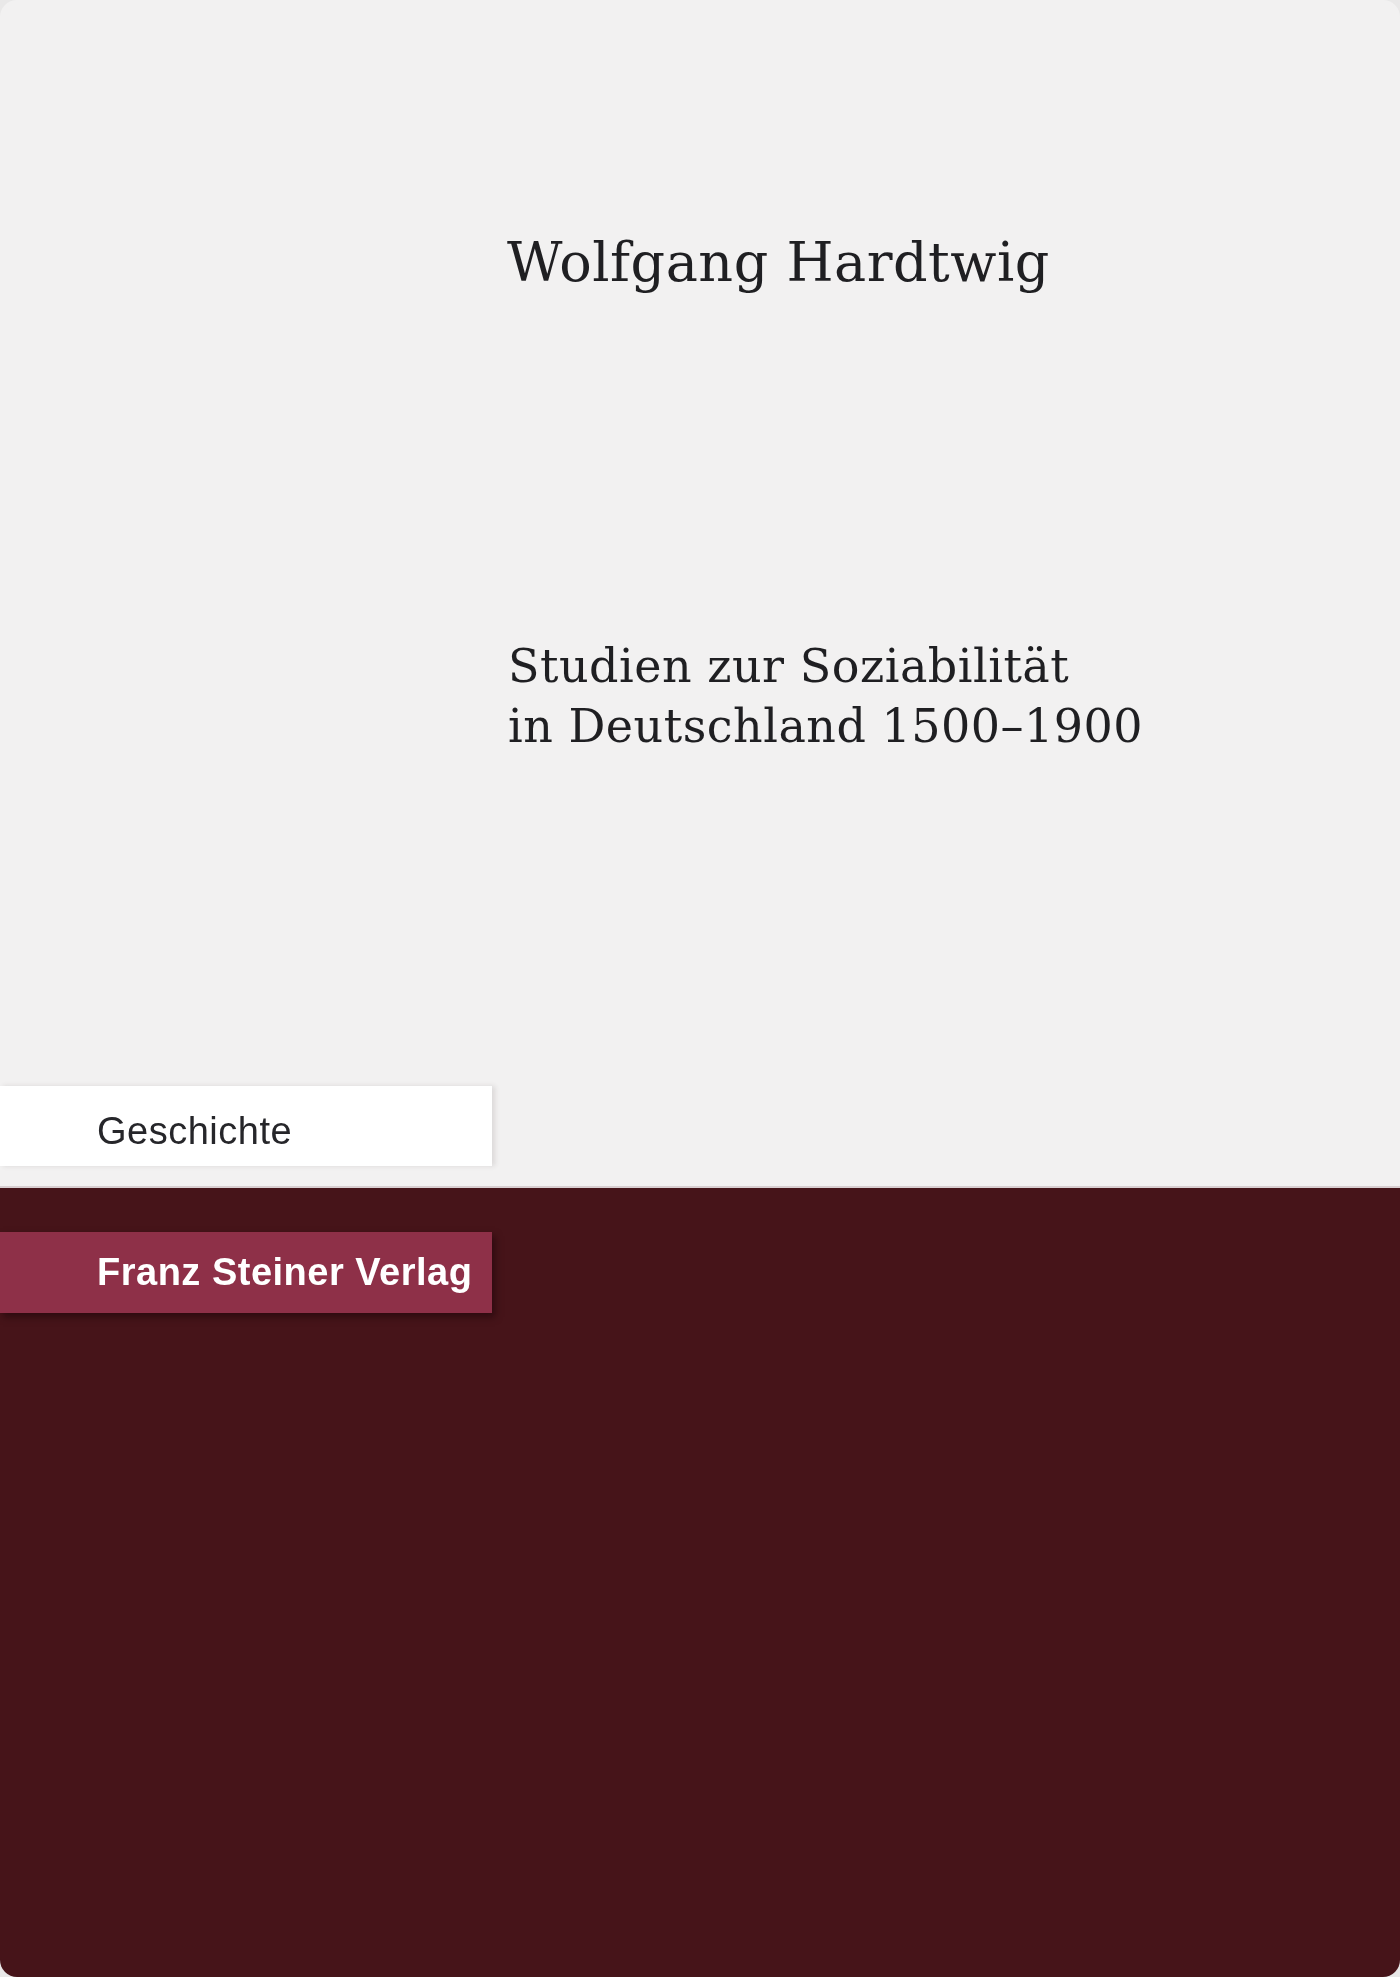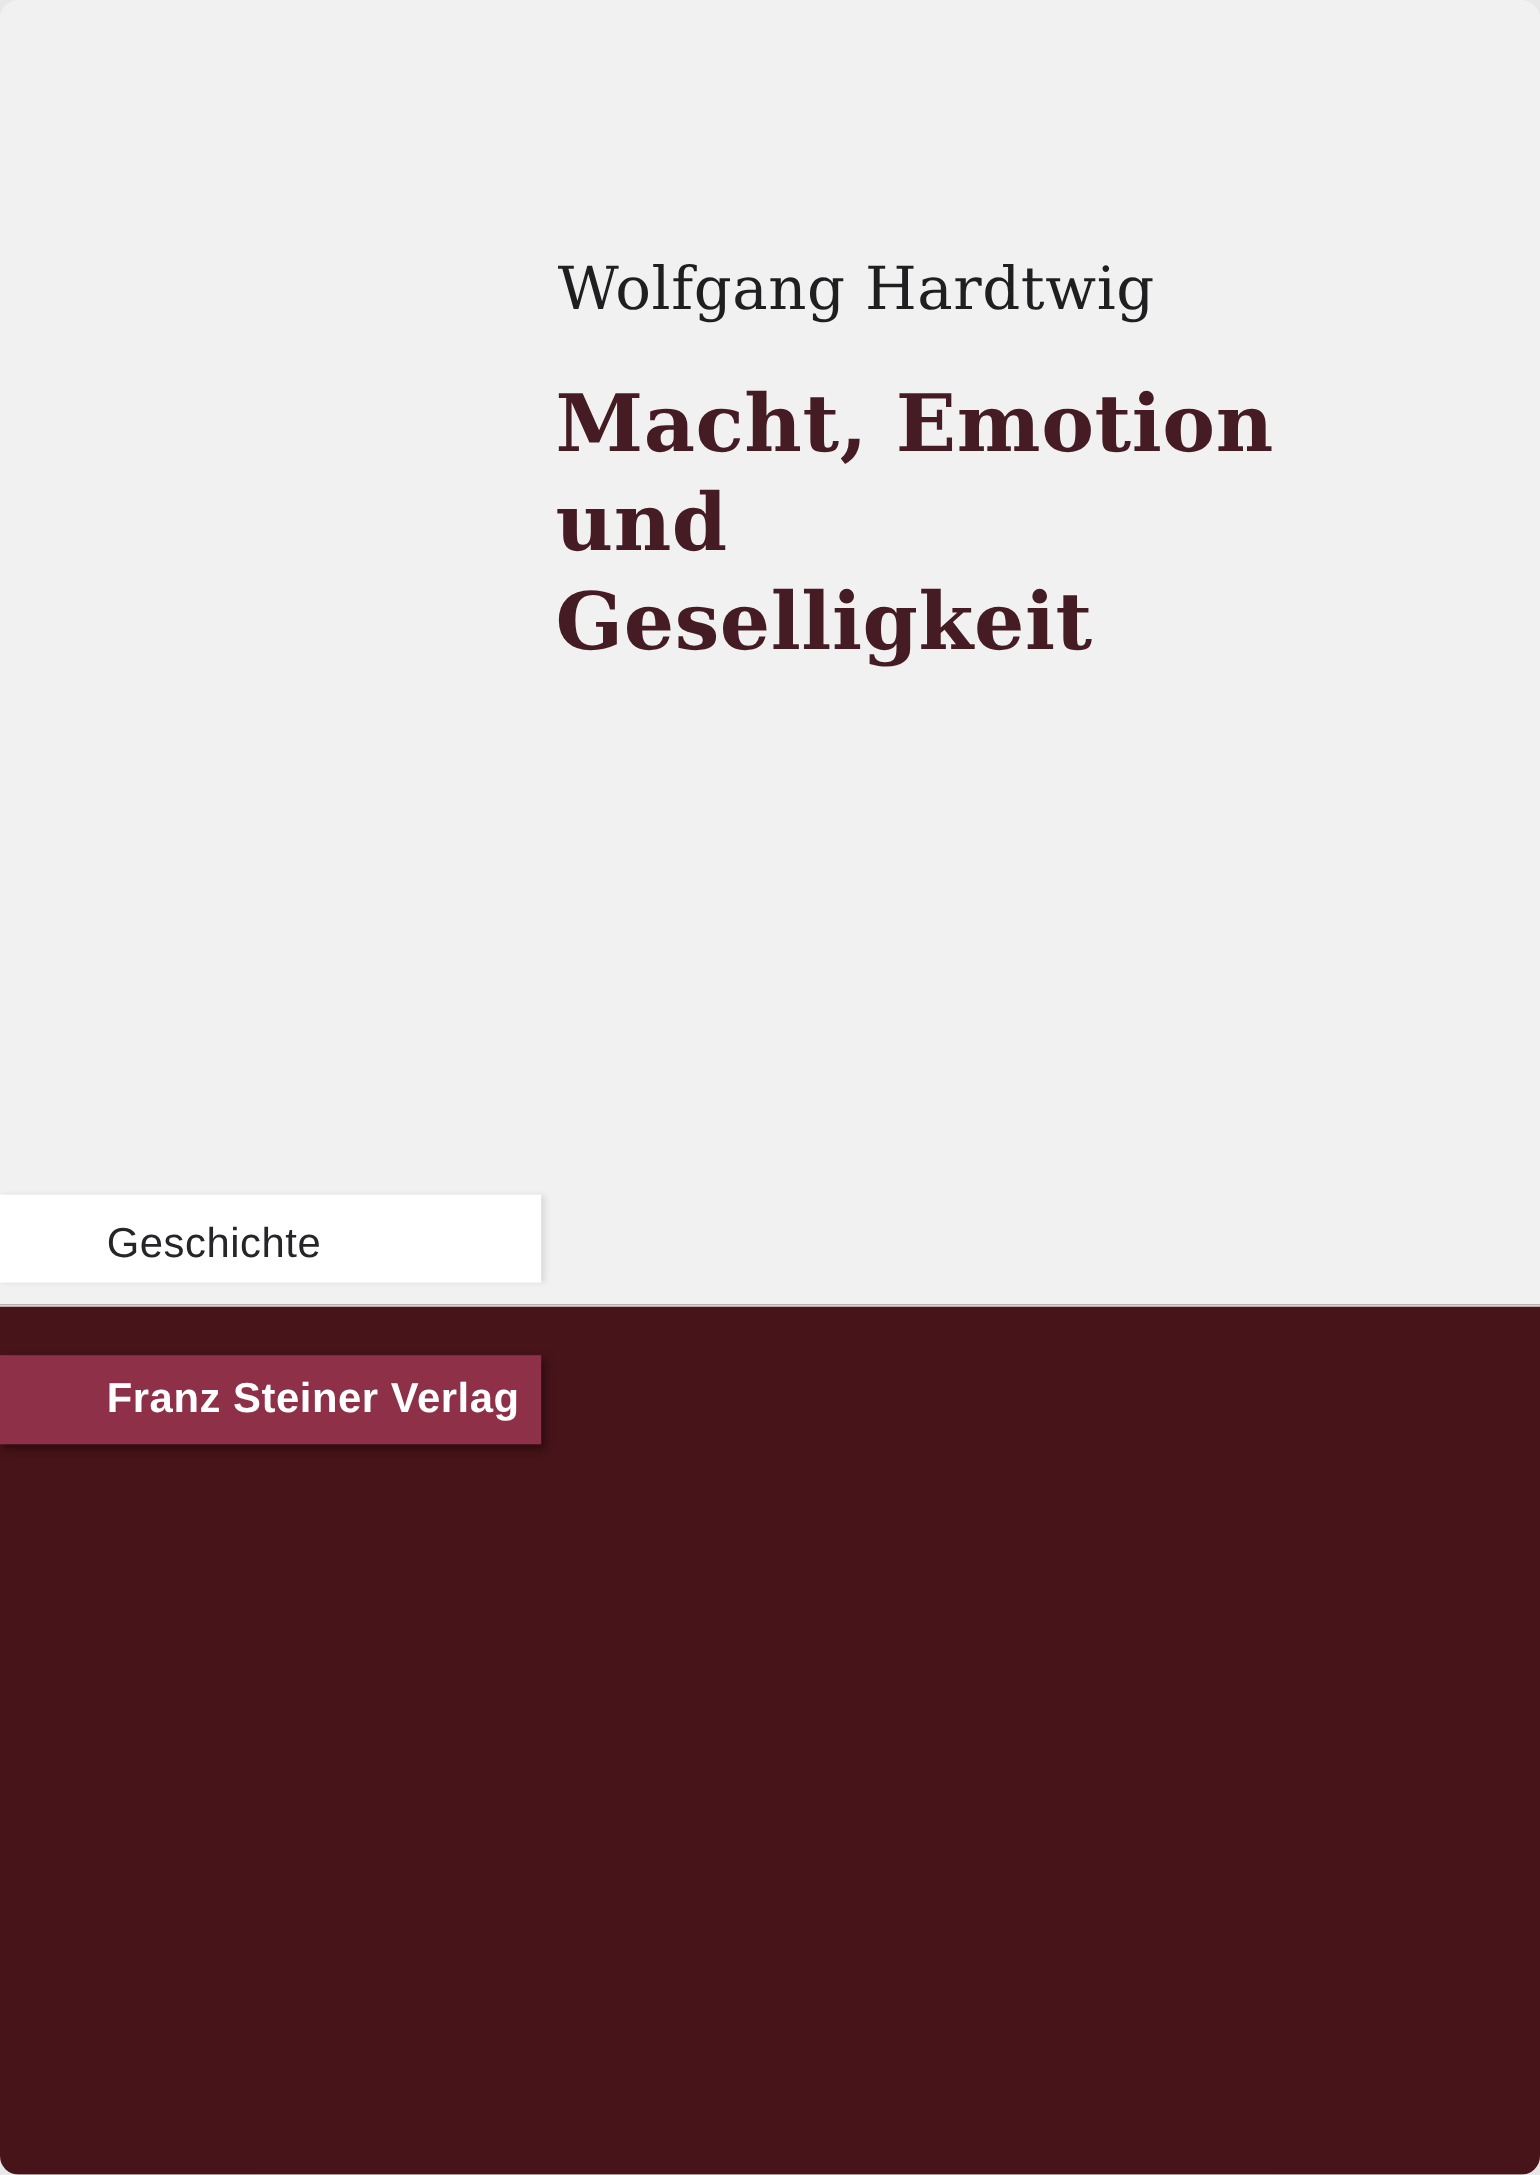--- a/index.html
+++ b/index.html
@@ -110,26 +110,25 @@
     letter-spacing:0.5px;
   }
 </style>
 </head>
 <body>
 
 <div class="cover">
 
   <div class="author">Wolfgang Hardtwig</div>
 
-  <h1 class="title">
-    <span class="line">Macht, Emotion</span>
-    <span class="line">und</span>
-    <span class="line">Geselligkeit</span>
-  </h1>
 
+  <div class="subtitle">
+    <span class="line">Studien zur Soziabilität</span>
+    <span class="line">in Deutschland 1500–1900</span>
+  </div>
 
   <div class="bottom-region"></div>
 
   <div class="series-band">
     <span class="label">Geschichte</span>
   </div>
 
   <div class="publisher-band">
     <span class="label">Franz Steiner Verlag</span>
   </div>

